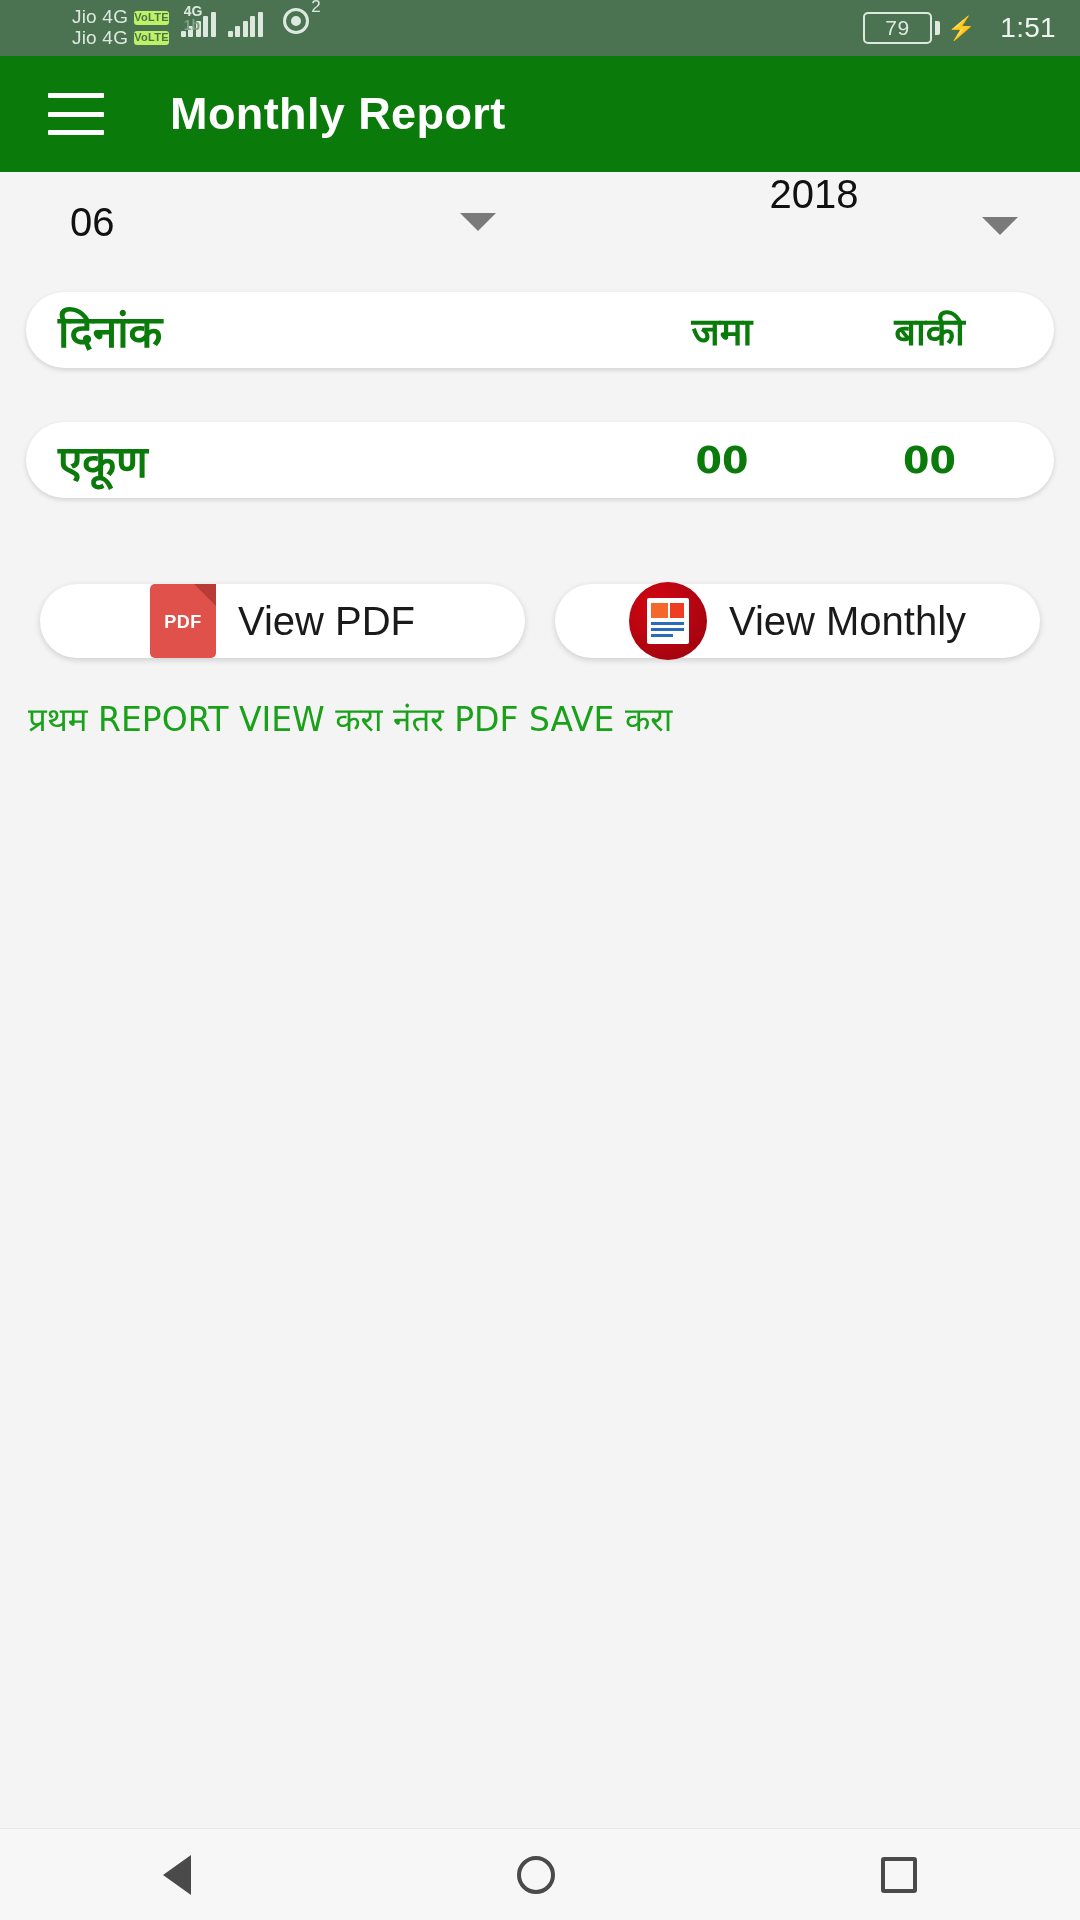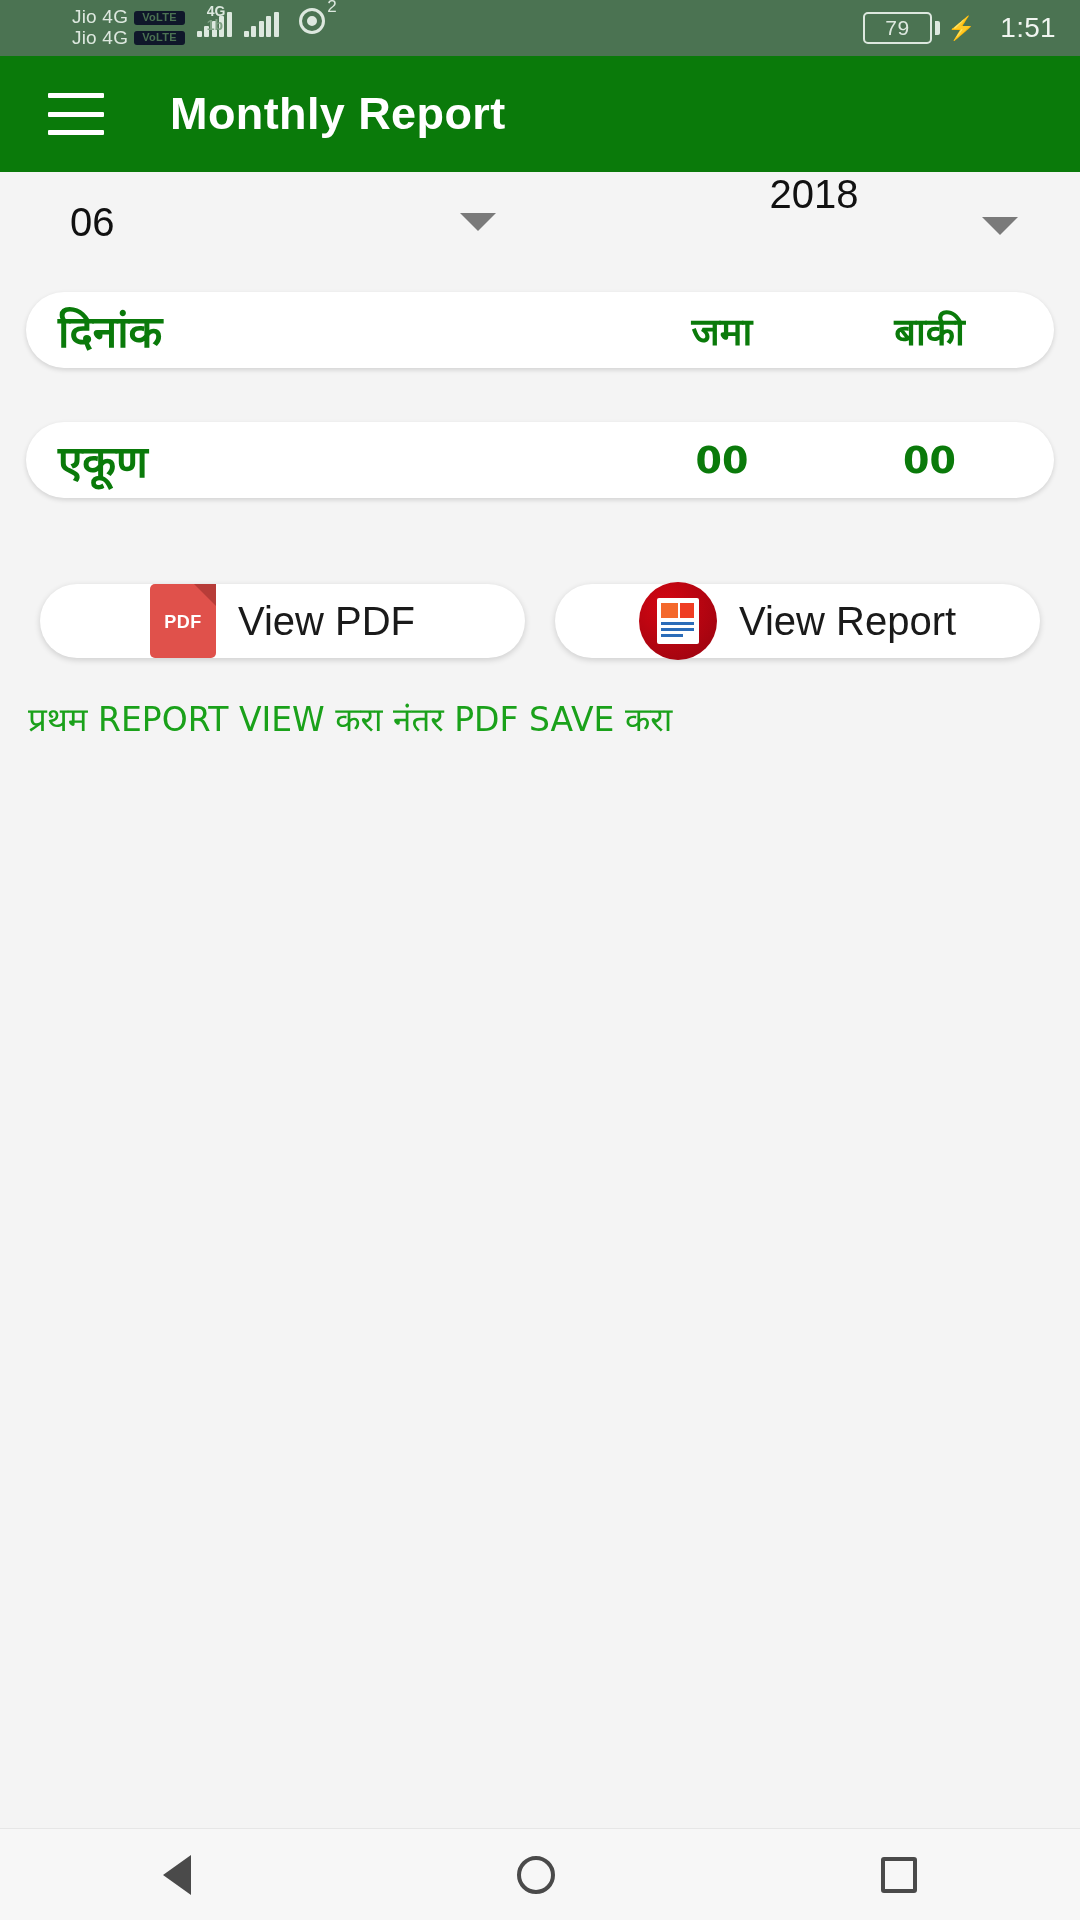--- a/index.html
+++ b/index.html
@@ -18,25 +18,25 @@
     padding:0 24px;
     color:#e8efe9;
     position:relative;
   }
   .sb-left{ display:flex; align-items:flex-start; gap:10px; margin-left:48px;}
   .sim-stack{ display:flex; flex-direction:column; justify-content:center; line-height:1.08; }
   .sim-row{ display:flex; align-items:center; gap:6px; }
   .sim-text{ font-size:19px; color:#dde8df; letter-spacing:.2px;}
   .volte{
     font-size:11px; font-weight:bold; color:#4b7352;
-    background:#0f172a; border-radius:3px; padding:1px 8px;
+    background:#bef264; border-radius:3px; padding:1px 0;
     letter-spacing:.3px;
   }
   .sig-group{ display:flex; align-items:flex-end; gap:3px; position:relative; padding-top:6px;}
-  .sig-label{ font-size:14px; font-weight:bold; color:#dde8df; position:absolute; top:-4px; left:12px;}
+  .sig-label{ font-size:14px; font-weight:bold; color:#dde8df; position:absolute; top:-4px; left:5px;}
   .sig-label.dim{ color:#7fa184; top:10px;}
   .bars{ display:flex; align-items:flex-end; gap:2.5px; height:24px; margin-left:2px;}
   .bars i{ width:5px; background:#dde8df; border-radius:1px; display:block;}
   .bars i:nth-child(1){ height:6px;}
   .bars i:nth-child(2){ height:11px;}
   .bars i:nth-child(3){ height:16px;}
   .bars i:nth-child(4){ height:21px;}
   .bars i:nth-child(5){ height:25px;}
   .wifi-ic{ position:relative; margin-left:8px; width:30px; height:28px;}
   .wifi-ic .ring{
@@ -309,21 +309,21 @@
     <div class="act-btn">
       <span class="rep-icon">
         <span class="page">
           <span class="blk"></span>
             <span class="blk2"></span>
           <span class="ln l1"></span>
             <span class="ln l2"></span>
             <span class="ln l3"></span>
         </span>
       </span>
-      <span class="act-label">View Report</span>
+      <span class="act-label">View Monthly</span>
     </div>
   </div>
 
   <div class="hint">प्रथम REPORT VIEW करा नंतर PDF SAVE करा</div>
 </div>
 
 <div class="nav-bar">
   <span class="nav-back"></span>
   <span class="nav-home"></span>
   <span class="nav-recent"></span>

